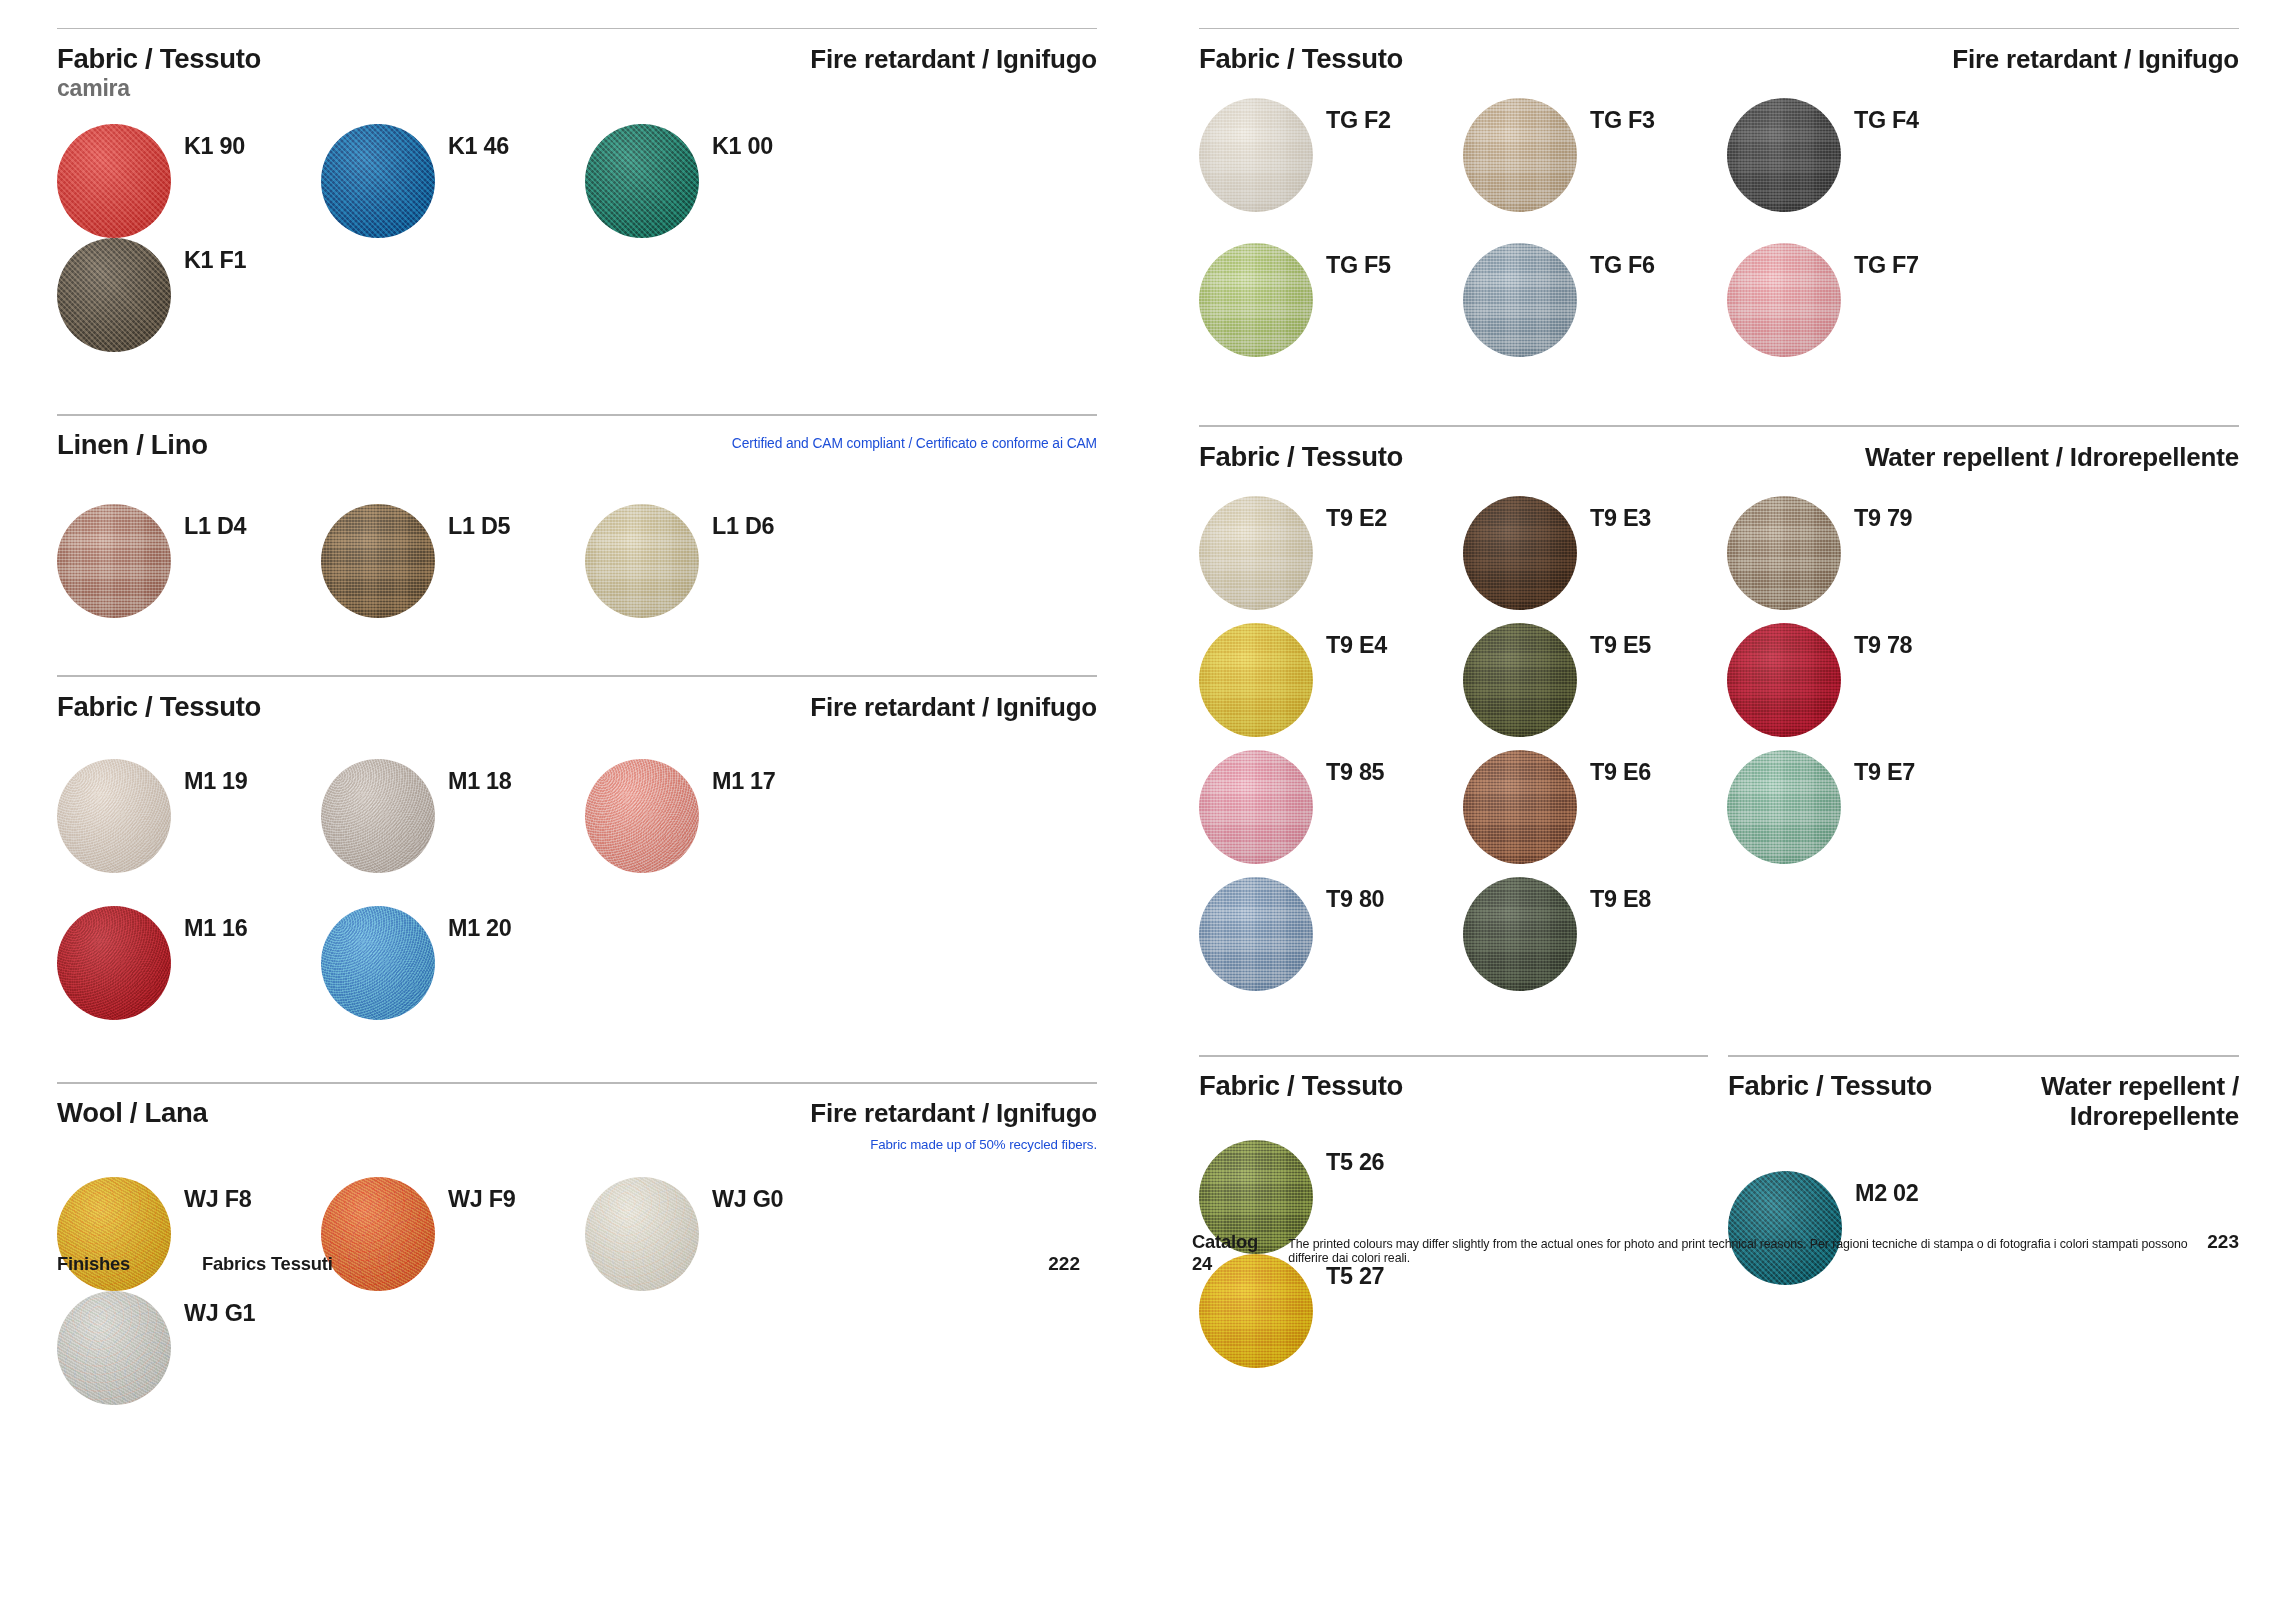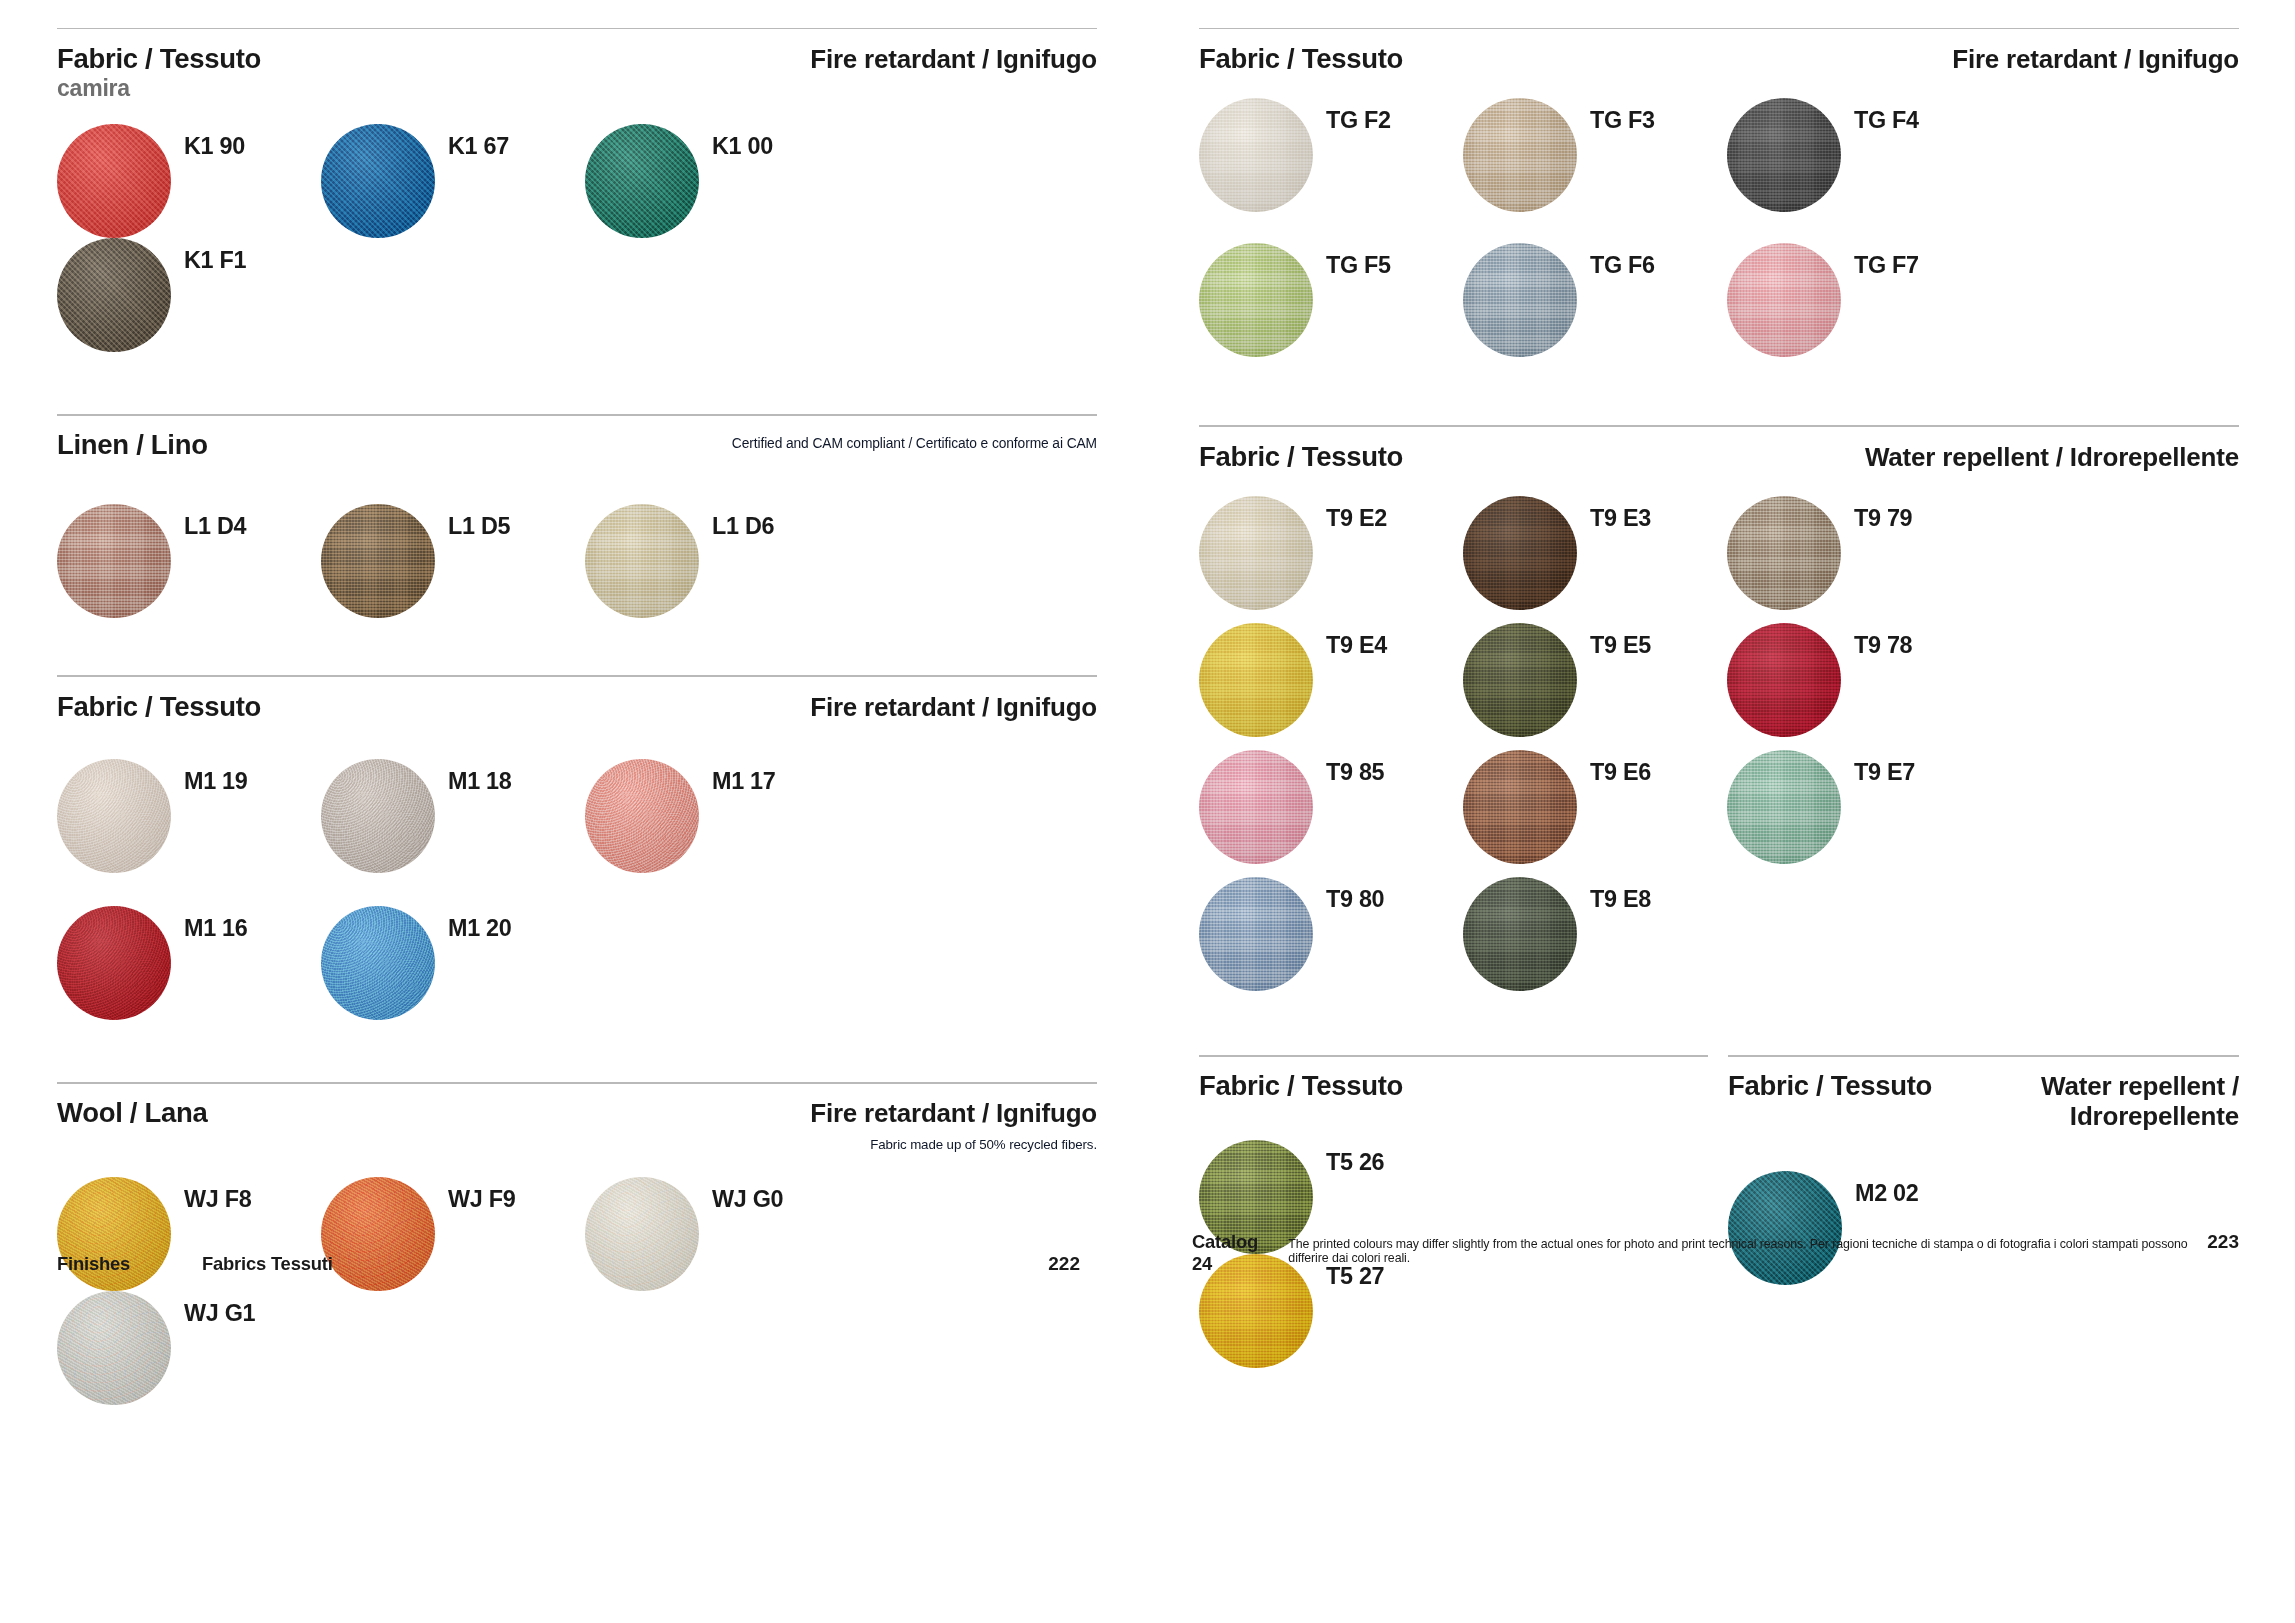--- a/index.html
+++ b/index.html
@@ -31,21 +31,21 @@
     font-size: 23px; font-weight: 700; color: #6f6f6f;
     line-height: 1.15; margin-top: 1.8px; letter-spacing: -0.2px;
   }
   .sec-right { text-align: right; }
   .sec-prop {
     font-size: 26px; font-weight: 700; line-height: 1.16;
     letter-spacing: -0.2px; white-space: nowrap;
   }
   .sec-prop.wrap { white-space: normal; }
   .sec-note {
-    font-size: 13.3px; font-weight: 400; color: #0f172a;
+    font-size: 13.3px; font-weight: 400; color: #1d4ed8;
     margin-top: 8.3px; letter-spacing: -0.1px; line-height: 1.2;
   }
   .sec-note.thin { font-size: 13.8px; }
 
   
   .swatches { display: flex; flex-wrap: wrap; }
   .sw {
     display: flex; align-items: flex-start;
     width: 264px;
   }
@@ -134,21 +134,21 @@
               <div class="tex"></div>
               <div class="shade"></div>
             </div>
           <div class="sw-label">K1 90</div>
         </div>
         <div class="sw">
           <div class="chip knit" style="background-color: rgb(23, 96, 156);">
               <div class="tex"></div>
               <div class="shade"></div>
             </div>
-          <div class="sw-label">K1 67</div>
+          <div class="sw-label">K1 46</div>
         </div>
         <div class="sw">
           <div class="chip knit" style="background-color: rgb(31, 111, 94);">
               <div class="tex"></div>
               <div class="shade"></div>
             </div>
           <div class="sw-label">K1 00</div>
         </div>
         <div class="sw">
           <div class="chip knit" style="background-color: rgb(93, 83, 69);">

